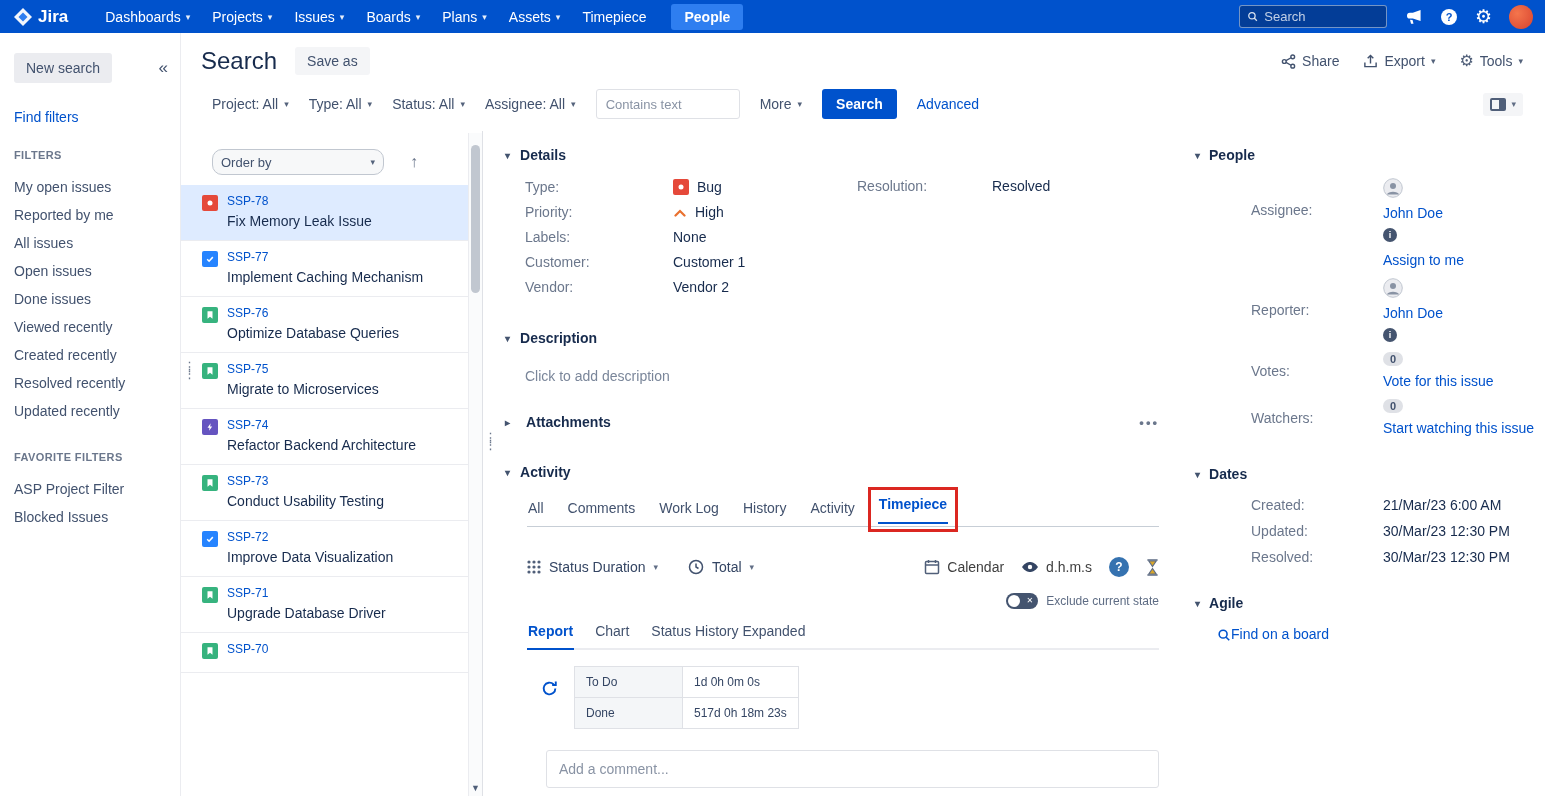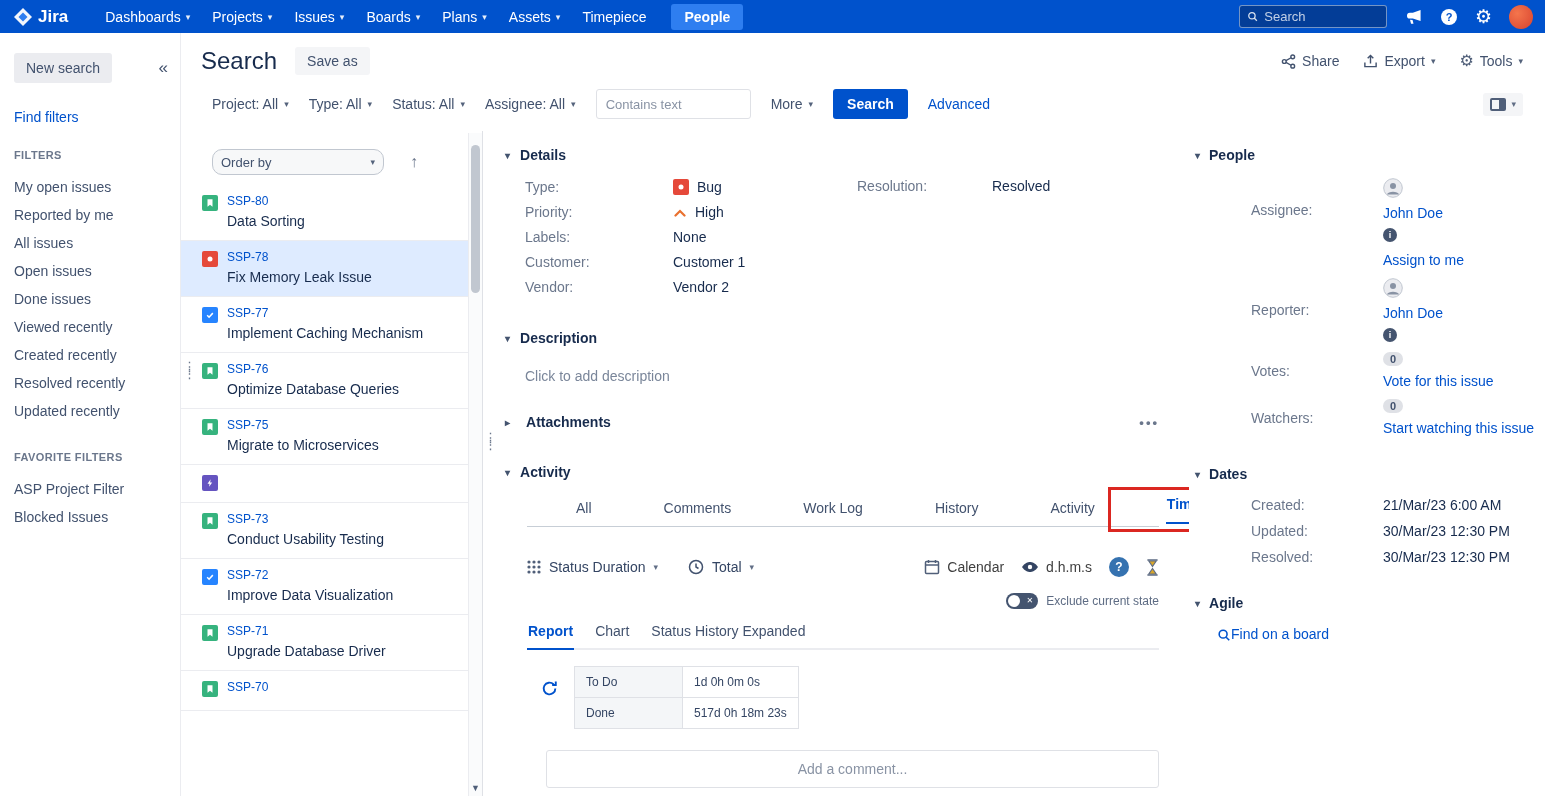--- a/index.html
+++ b/index.html
@@ -38,21 +38,21 @@
   .main { flex:1; display:flex; flex-direction:column; min-width:0; }
   .page-header { display:flex; align-items:center; padding:14px 22px 6px 20px; }
   .page-title { font-size:24px; font-weight:500; color:#172B4D; }
   .save-as { margin-left:18px; background:#F4F5F7; border:none; border-radius:3px; color:#42526E; font-family:inherit; font-size:14px; padding:6px 12px; cursor:pointer; }
   .header-actions { margin-left:auto; display:flex; align-items:center; gap:24px; color:#42526E; }
   .h-action { display:flex; align-items:center; gap:6px; cursor:pointer; }
   .gear-dark { font-size:16px; color:#505F79; line-height:1; }
 
   .filter-bar { display:flex; align-items:center; gap:20px; padding:8px 22px 12px 31px; }
   .chip { display:flex; align-items:center; gap:6px; color:#42526E; cursor:pointer; white-space:nowrap; }
-  .contains-input { width:155px; height:30px; border:1px solid #DFE1E6; border-radius:3px; padding:0 9px; font-family:inherit; font-size:13px; color:#172B4D; }
+  .contains-input { width:144px; height:30px; border:1px solid #DFE1E6; border-radius:3px; padding:0 9px; font-family:inherit; font-size:13px; color:#172B4D; }
   .contains-input::placeholder { color:#8993A4; }
   .search-btn { background:#0052CC; color:#fff; border:none; border-radius:3px; font-family:inherit; font-size:14px; font-weight:bold; padding:7px 14px; cursor:pointer; }
   .advanced { color:#0052CC; }
   .view-switch { margin-left:auto; background:#F4F5F7; border-radius:3px; padding:5px 7px; display:flex; align-items:center; gap:5px; cursor:pointer; color:#505F79; }
   .vs-icon { width:16px; height:13px; border:2px solid #505F79; border-radius:2px; position:relative; }
   .vs-icon::after { content:""; position:absolute; top:0; bottom:0; right:0; width:5px; background:#505F79; }
 
   .content { flex:1; display:flex; min-height:0; position:relative; }
   .grip { position:absolute; color:#6B778C; font-size:13px; line-height:7px; z-index:5; cursor:col-resize; }
   .grip-a { left:2px; top:232px; }
@@ -83,21 +83,21 @@
   .fcol { width:50%; min-width:0; }
   .frow { display:flex; align-items:center; margin-bottom:9px; }
   .flabel { width:148px; flex:0 0 148px; color:#6B778C; }
   .fvalue { display:flex; align-items:center; gap:8px; color:#172B4D; }
   .sect { margin-top:26px; }
   .desc-placeholder { margin:22px 0 0 20px; color:#7A869A; cursor:pointer; }
   .attach-head { display:flex; align-items:center; margin-top:30px; padding-right:30px; }
   .dots-btn { margin-left:auto; color:#6B778C; font-size:13px; letter-spacing:2px; cursor:pointer; }
 
   .tabs { display:flex; gap:22px; margin:16px 30px 0 22px; border-bottom:1px solid #C7CED6; }
-  .tab { color:#42526E; padding:4px 1px 10px; cursor:pointer; white-space:nowrap;margin-left:48px; }
+  .tab { color:#42526E; padding:4px 1px 10px; cursor:pointer; white-space:nowrap; }
   .tab.active { color:#0052CC; font-weight:bold; border-bottom:2px solid #0052CC; margin-bottom:-1px; }
   .tp-wrap { position:relative; }
   .red-box { position:absolute; left:-10px; right:-10px; top:-9px; bottom:-6px; border:3px solid #DB2721; pointer-events:none; }
 
   .tp-toolbar { display:flex; align-items:center; margin:30px 30px 0 22px; }
   .tp-group { display:flex; align-items:center; gap:8px; cursor:pointer; color:#344563; font-weight:500; }
   .tp-gap { margin-left:30px; }
   .tp-right { margin-left:auto; display:flex; align-items:center; gap:17px; }
   .tp-rt-item { display:flex; align-items:center; gap:7px; color:#404040; cursor:pointer; }
   .help-circle { width:20px; height:20px; border-radius:50%; background:#3572B0; color:#fff; font-size:12px; font-weight:bold; display:inline-flex; align-items:center; justify-content:center; cursor:pointer; }
@@ -110,21 +110,21 @@
   .report-tabs { display:flex; gap:20px; margin-right:30px; border-bottom:2px solid #EBECF0; }
   .rtab { color:#42526E; padding:0 1px 9px; cursor:pointer; }
   .rtab.active { color:#0052CC; font-weight:bold; border-bottom:2px solid #0052CC; margin-bottom:-2px; }
   .report-body { display:flex; align-items:flex-start; gap:16px; margin:16px 0 0 14px; }
   .refresh { margin-top:14px; cursor:pointer; }
   .tp-table { border-collapse:collapse; font-size:12px; }
   .tp-table td { border:1px solid #DFE1E6; padding:8px 11px; }
   .td-status { background:#F4F6F8; width:108px; color:#344563; }
   .td-dur { width:116px; background:#fff; color:#344563; }
 
-  .comment-box { margin:21px 30px 0 41px; border:1px solid #DFE1E6; border-radius:3px; padding:10px 12px; color:#8993A4; cursor:text;text-align:center; }
+  .comment-box { margin:21px 30px 0 41px; border:1px solid #DFE1E6; border-radius:3px; padding:10px 12px; color:#8993A4; cursor:text; }
 
   
   .right-panel { width:356px; flex:0 0 356px; padding:16px 0 0 6px; overflow:hidden; }
   .rp-head { display:flex; align-items:center; gap:9px; font-weight:bold; margin-bottom:15px; }
   .rp-row { display:flex; align-items:center; margin-bottom:10px; white-space:nowrap; }
   .rp-label { margin-left:56px; width:132px; flex:0 0 132px; color:#6B778C; }
   .rp-val { display:flex; align-items:flex-start; gap:7px; color:#172B4D;flex-direction:column; }
   .info-i { width:14px; height:14px; border-radius:50%; background:#44546F; color:#fff; font-size:9px; font-weight:bold; font-style:normal; display:inline-flex; align-items:center; justify-content:center; cursor:pointer; }
   .cnt { background:#DFE1E6; border-radius:9px; padding:1px 7px; font-size:11px; font-weight:bold; color:#42526E; }
   .rp-section-gap { margin-top:30px; }
@@ -282,31 +282,20 @@
 
       <div class="issue-list">
         <div class="orderbar">
           <span class="obselect">
               <span>Order by</span>
               <span class="chev">▾</span>
             </span>
           <span class="sortup">↑</span>
         </div>
         <div class="issues">
-          <div class="issue">
-            <span class="ticon t-story">
-                <svg width="10" height="10" viewBox="0 0 16 16">
-                  <path fill="#fff" d="M4 2h8v12l-4-3.2L4 14z"></path>
-                </svg>
-              </span>
-            <div class="itexts">
-                <span class="ikey">SSP-80</span>
-                <span class="isum">Data Sorting</span>
-              </div>
-          </div>
           <div class="issue selected">
             <span class="ticon t-bug">
                 <svg width="10" height="10" viewBox="0 0 16 16">
                   <circle cx="8" cy="8" r="4" fill="#fff"></circle>
                 </svg>
               </span>
             <div class="itexts">
                 <span class="ikey">SSP-78</span>
                 <span class="isum">Fix Memory Leak Issue</span>
               </div>
@@ -343,20 +332,24 @@
                 <span class="ikey">SSP-75</span>
                 <span class="isum">Migrate to Microservices</span>
               </div>
           </div>
           <div class="issue">
             <span class="ticon t-epic">
                 <svg width="10" height="10" viewBox="0 0 16 16">
                   <path fill="#fff" d="M9 2L4 9h3.2L6.5 14l5-7H8.2z"></path>
                 </svg>
               </span>
+            <div class="itexts">
+                <span class="ikey">SSP-74</span>
+                <span class="isum">Refactor Backend Architecture</span>
+              </div>
           </div>
           <div class="issue">
             <span class="ticon t-story">
                 <svg width="10" height="10" viewBox="0 0 16 16">
                   <path fill="#fff" d="M4 2h8v12l-4-3.2L4 14z"></path>
                 </svg>
               </span>
             <div class="itexts">
                 <span class="ikey">SSP-73</span>
                 <span class="isum">Conduct Usability Testing</span>

